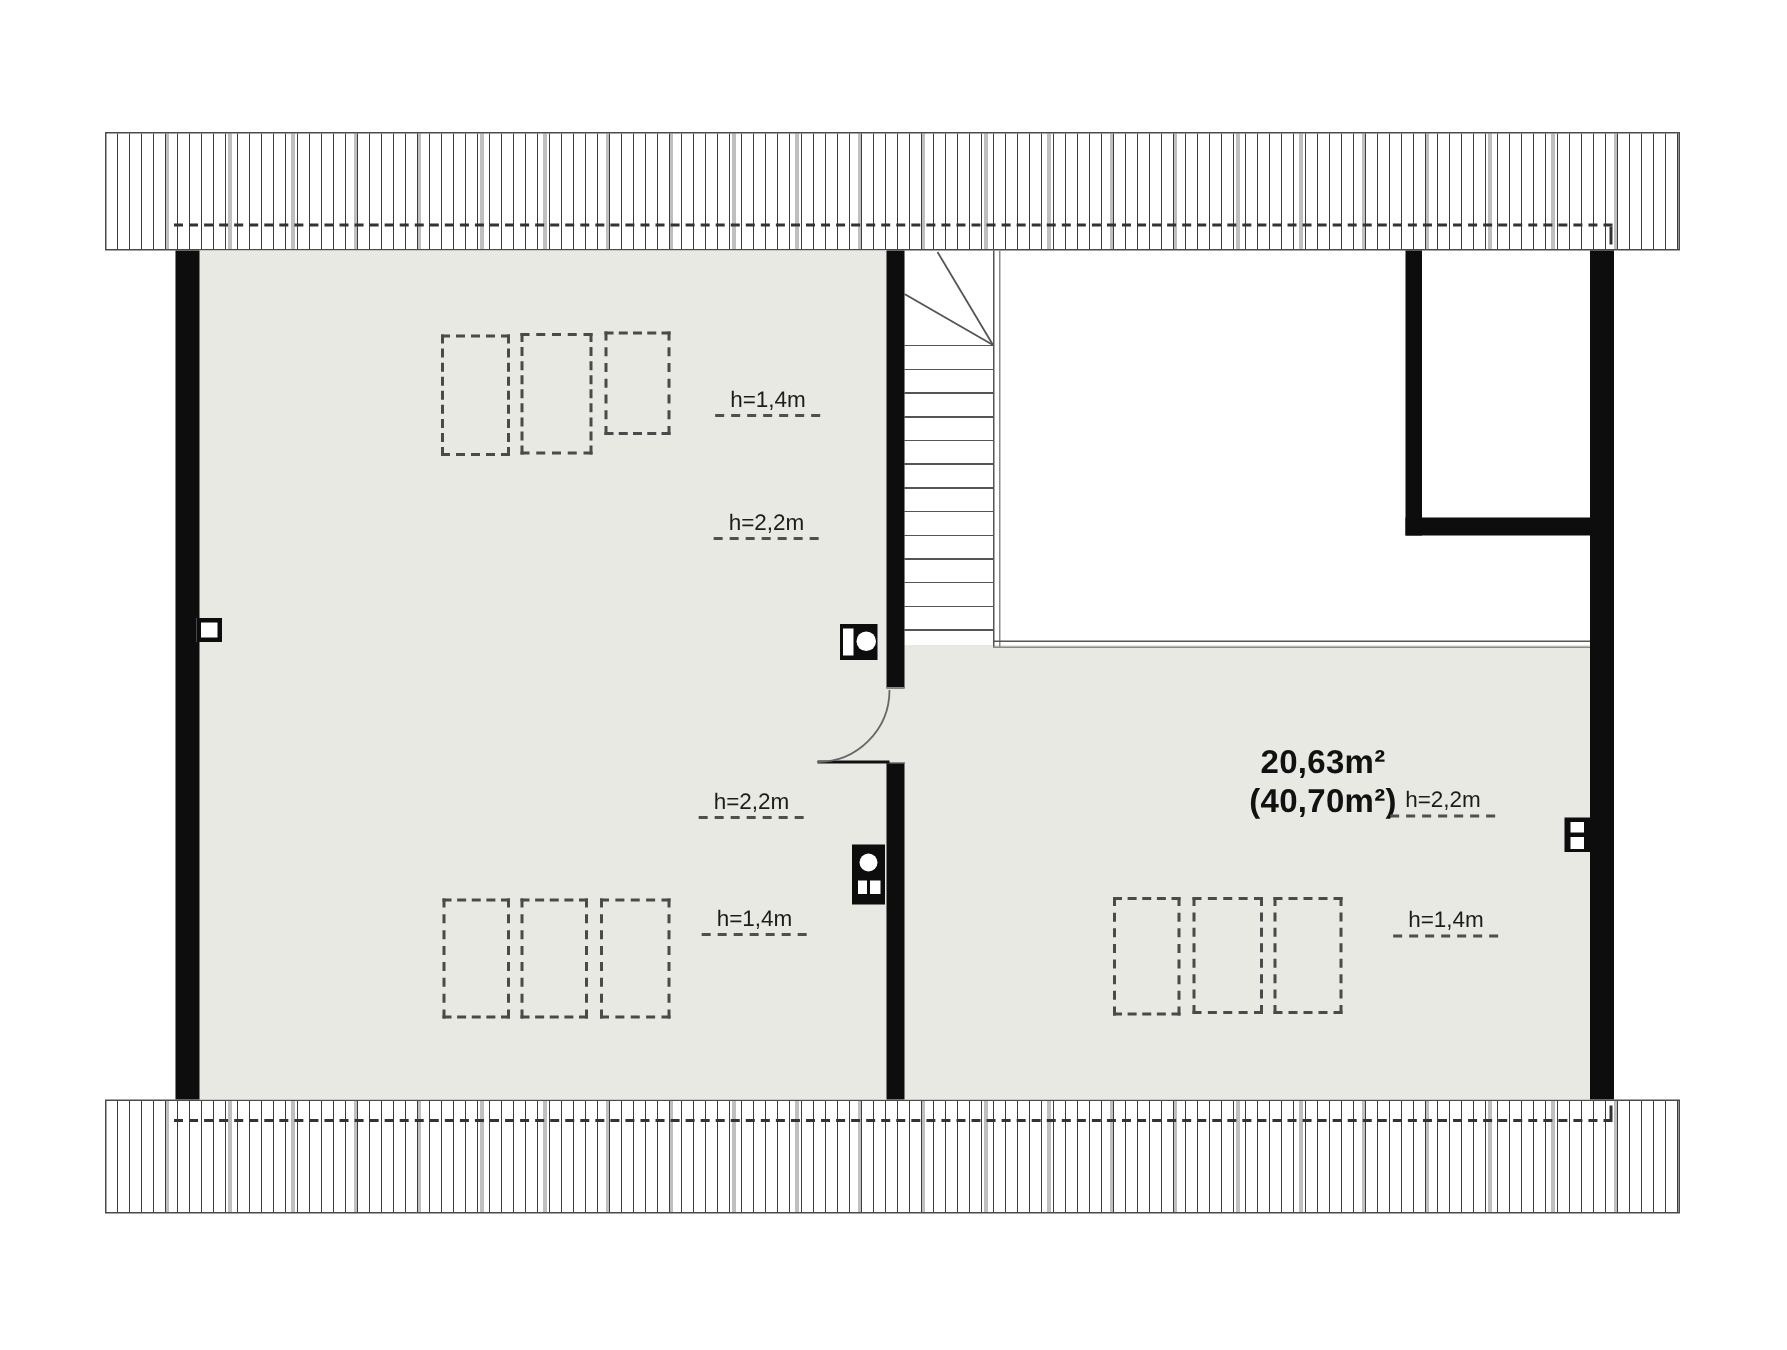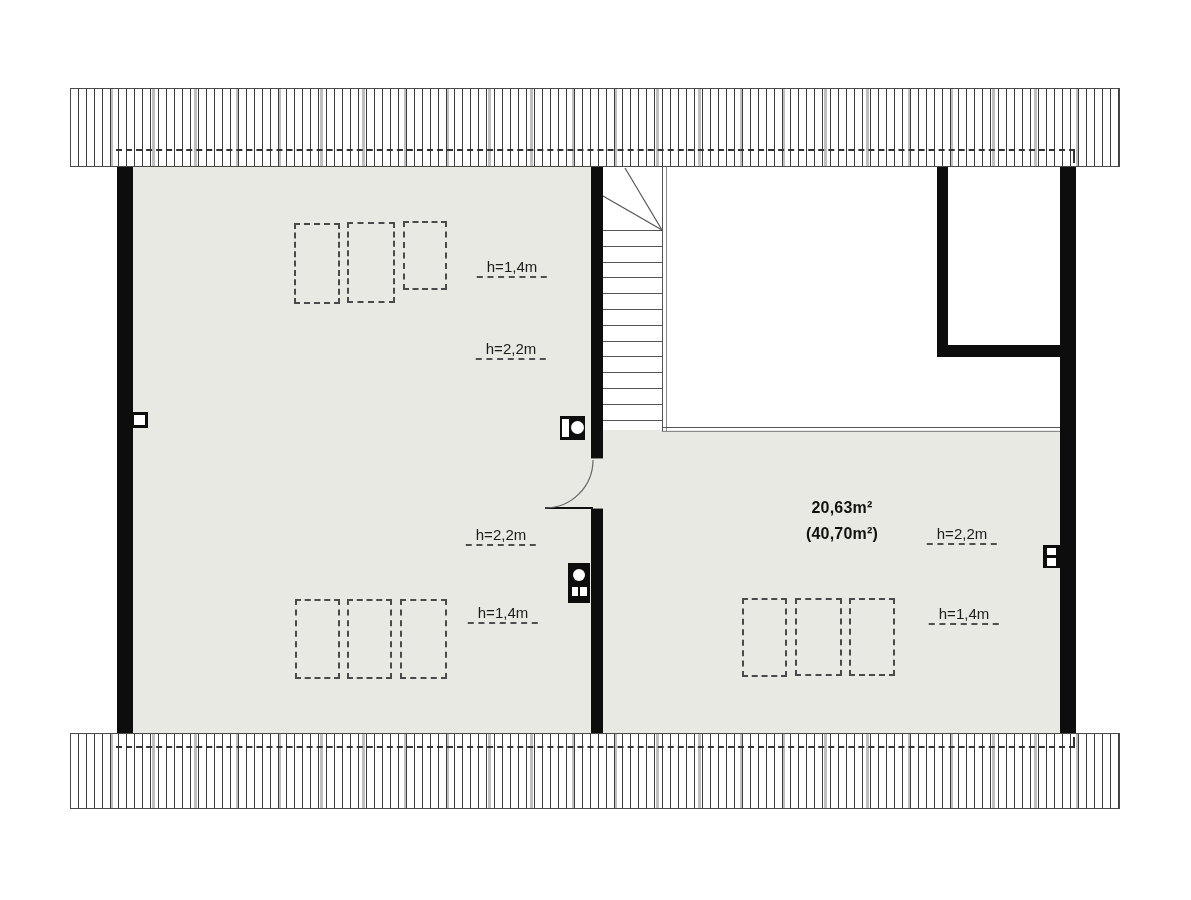--- a/index.html
+++ b/index.html
@@ -104,21 +104,21 @@
   <div class="rw" style="left:742px;top:598px;width:45px;height:79px;"></div>
   <div class="rw" style="left:795px;top:598px;width:47px;height:78px;"></div>
   <div class="rw" style="left:849px;top:598px;width:46px;height:78px;"></div>
 
   <svg class="overlay" width="1191" height="900" viewBox="0 0 1191 900">
     <line x1="625" y1="168" x2="662" y2="230" stroke="#555" stroke-width="1.2"></line>
     <line x1="603" y1="196" x2="662" y2="230" stroke="#555" stroke-width="1.2"></line>
     <path d="M545,508 A48,48 0 0 0 593,460" fill="none" stroke="#666" stroke-width="1.2"></path>
   </svg>
 
-  <div class="area-label" style="left:842px;top:495px;font-size:16px;line-height:26px;">
+  <div class="area-label" style="left:882px;top:495px;font-size:22px;line-height:26px;">
     <div>20,63m²</div>
     <div>(40,70m²)</div>
   </div>
 
   <div class="hlabel" style="left:512px;top:259px;">h=1,4m</div>
   <div class="hlabel" style="left:511px;top:341px;">h=2,2m</div>
   <div class="hlabel" style="left:501px;top:527px;">h=2,2m</div>
   <div class="hlabel" style="left:503px;top:605px;">h=1,4m</div>
   <div class="hlabel" style="left:962px;top:526px;">h=2,2m</div>
   <div class="hlabel" style="left:964px;top:606px;">h=1,4m</div>

